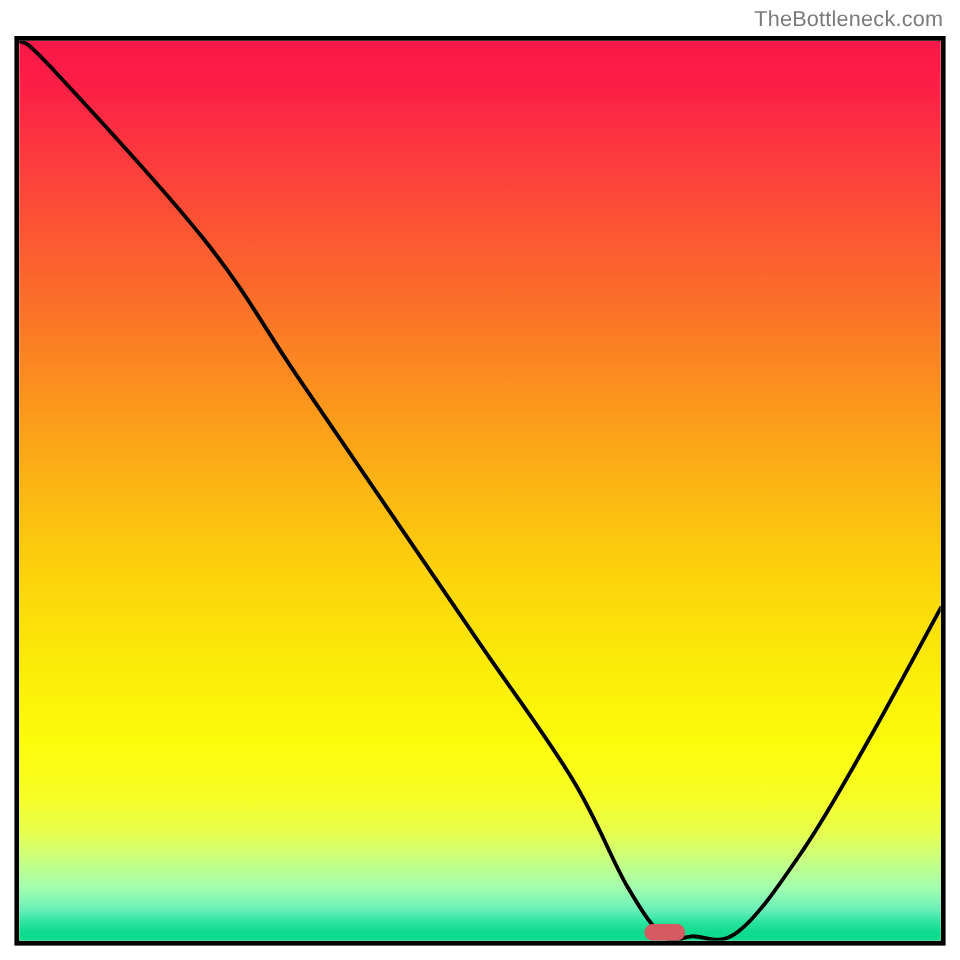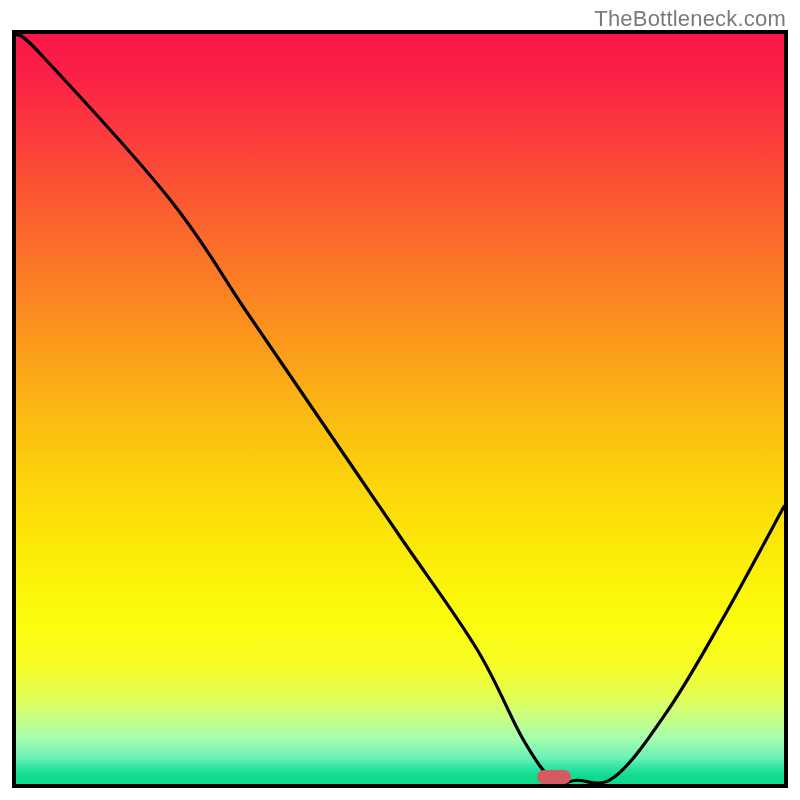--- a/index.html
+++ b/index.html
@@ -8,21 +8,21 @@
     height: 800px;
     background: #ffffff;
     font-family: Arial, sans-serif;
     position: relative;
     overflow: hidden;
   }
   .watermark {
     position: absolute;
     top: 6px;
     right: 14px;
-    font-size: 22px;
+    font-size: 18px;
     font-weight: 500;
     color: #7a7a7a;
     letter-spacing: 0.2px;
     z-index: 10;
   }
   .chart-frame {
     position: absolute;
     top: 30px;
     left: 12px;
     width: 776px;

